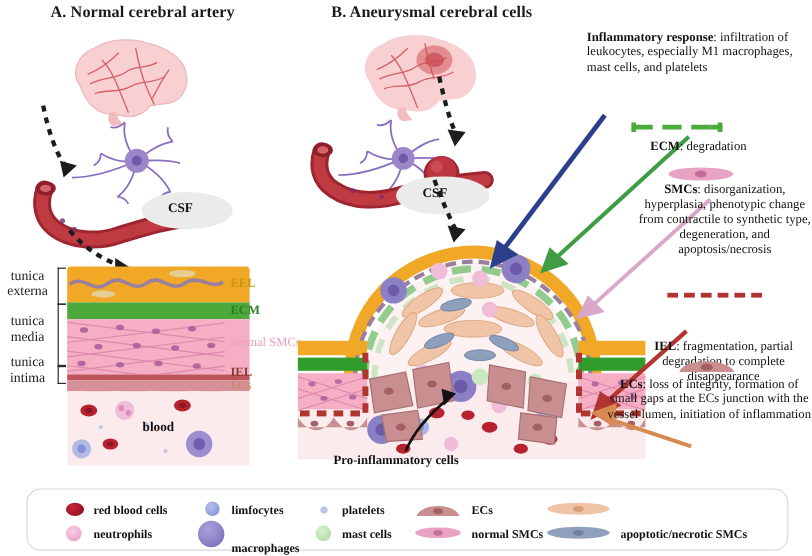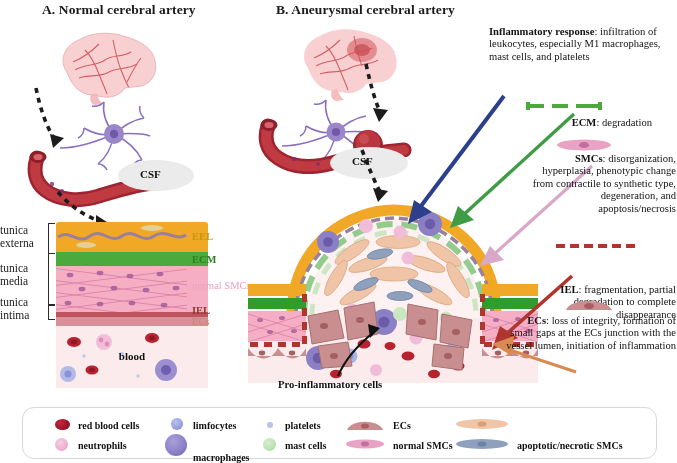--- a/index.html
+++ b/index.html
@@ -31,27 +31,27 @@
   .l-ecm{height:14px;background:#4ca93c;}
   .l-smc{height:46px;background:#f6aec4;overflow:hidden;}
   .l-iel{height:5px;background:#c0545c;}
   .l-ecs{height:9px;background:#d79098;}
   .l-blood{height:62px;background:#fbebec;position:relative;overflow:hidden;}
   .blood-label{position:absolute;left:0;right:0;top:24px;text-align:center;font-weight:bold;font-size:11px;color:#111;}
 
   
   .wall-lab{position:absolute;font-size:10.5px;font-weight:bold;white-space:nowrap;}
   
-  .tunica{position:absolute;font-size:11.5px;line-height:12.5px;text-align:left;white-space:nowrap;}
+  .tunica{position:absolute;font-size:11.5px;line-height:12.5px;text-align:center;white-space:nowrap;}
   .brk{position:absolute;border:1.4px solid #2b2b2b;border-right:none;width:6px;}
 
   
   .note{position:absolute;font-size:10.6px;line-height:12.4px;color:#121212;}
   .note b{font-weight:bold;}
-  .note.center{text-align:right;}
+  .note.center{text-align:center;}
 
   
   #legend{
     position:absolute;left:22px;top:407px;width:633px;height:50px;
     border:1px solid #d8d8d8;border-radius:12px;background:#fff;
   }
   .leg-item{position:absolute;font-size:10px;font-weight:bold;white-space:nowrap;color:#111;}
   .leg-gly{position:absolute;}
 
   
@@ -62,21 +62,21 @@
   .plate{border-radius:50%;background:#b9c3e6;}
   .mast{border-radius:50%;background:radial-gradient(circle at 38% 34%,#d8f0cf 0%,#b6dfae 70%,#9ed094 100%);}
 
   
   .dome{position:absolute;}
 </style>
 </head>
 <body>
 
 <div class="panel-title" id="title-a">A. Normal cerebral artery</div>
-<div class="panel-title" id="title-b">B. Aneurysmal cerebral artery</div>
+<div class="panel-title" id="title-b">B. Aneurysmal cerebral cells</div>
 
 <div class="brain" style="left:55px;top:28px;">
 <svg width="110" height="78" viewBox="0 0 110 78">
   <path d="M12,44 C4,34 8,18 24,12 C34,5 54,3 68,8 C84,12 98,20 100,33 C103,45 96,56 86,58 L70,60 C66,66 58,70 50,69 L36,67 C24,66 16,56 12,44 Z" fill="#f7cccd" opacity=".92"></path>
   <path d="M36,66 C34,72 36,76 40,77 L48,76 C44,72 42,69 42,65 Z" fill="#f3bdbe"></path>
   <g stroke="#cf4d52" stroke-width="1.1" fill="none" opacity=".85">
     <path d="M20,42 C30,36 42,38 50,32 C58,26 66,30 76,24"></path>
     <path d="M24,50 C34,46 44,50 54,44 C62,39 72,42 82,36"></path>
     <path d="M30,22 C36,28 40,36 44,46 C47,54 50,60 52,66"></path>
     <path d="M58,12 C60,22 62,32 66,42 C69,50 72,56 74,60"></path>

